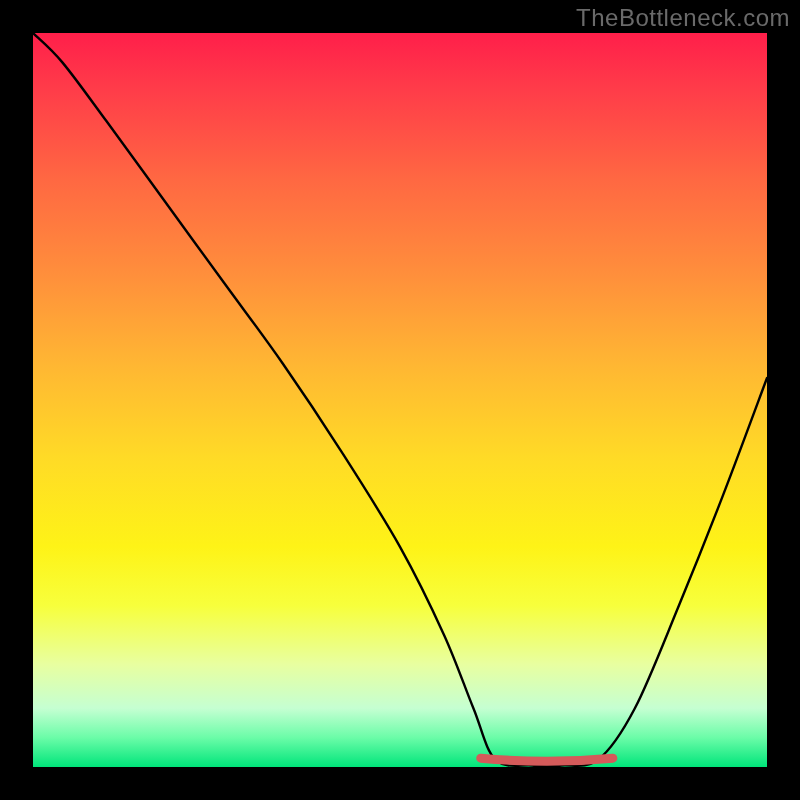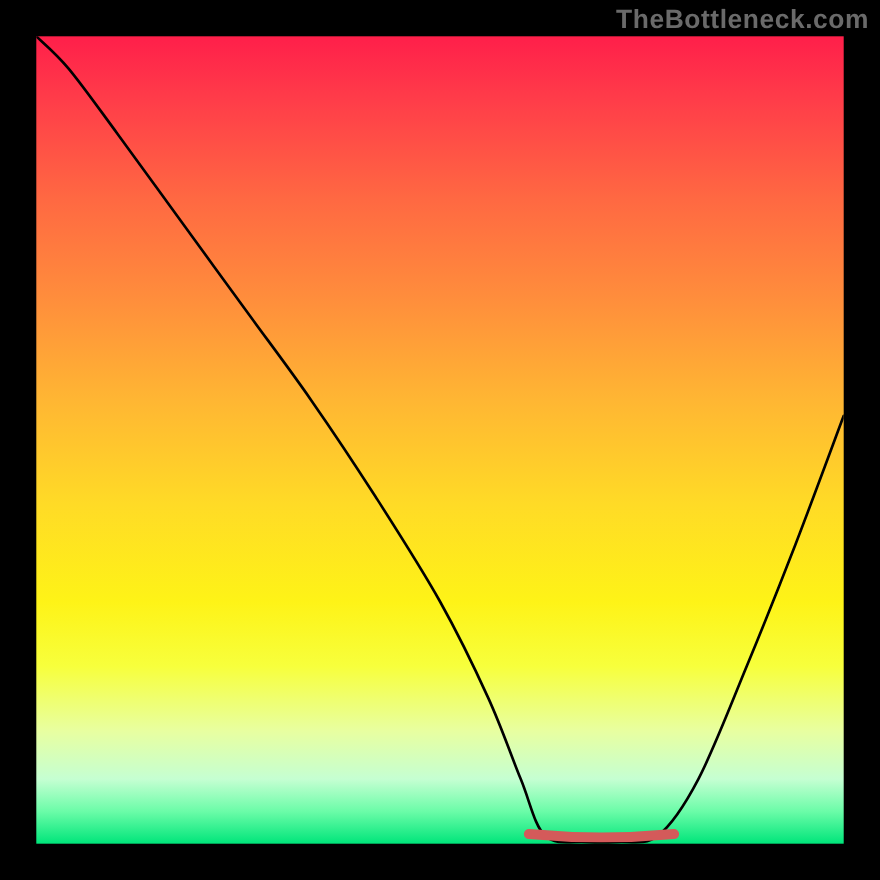--- a/index.html
+++ b/index.html
@@ -16,21 +16,21 @@
     width: 800px;
     height: 800px;
     background: #000;
   }
   .watermark {
     position: absolute;
     top: 4px;
     right: 10px;
     color: #6a6a6a;
     font-size: 24px;
-    font-weight: 700;
+    font-weight: 400;
     letter-spacing: 0.5px;
     z-index: 20;
   }
   .plot-area {
     position: absolute;
     left: 33px;
     top: 33px;
     width: 734px;
     height: 734px;
     background: linear-gradient(to bottom,

